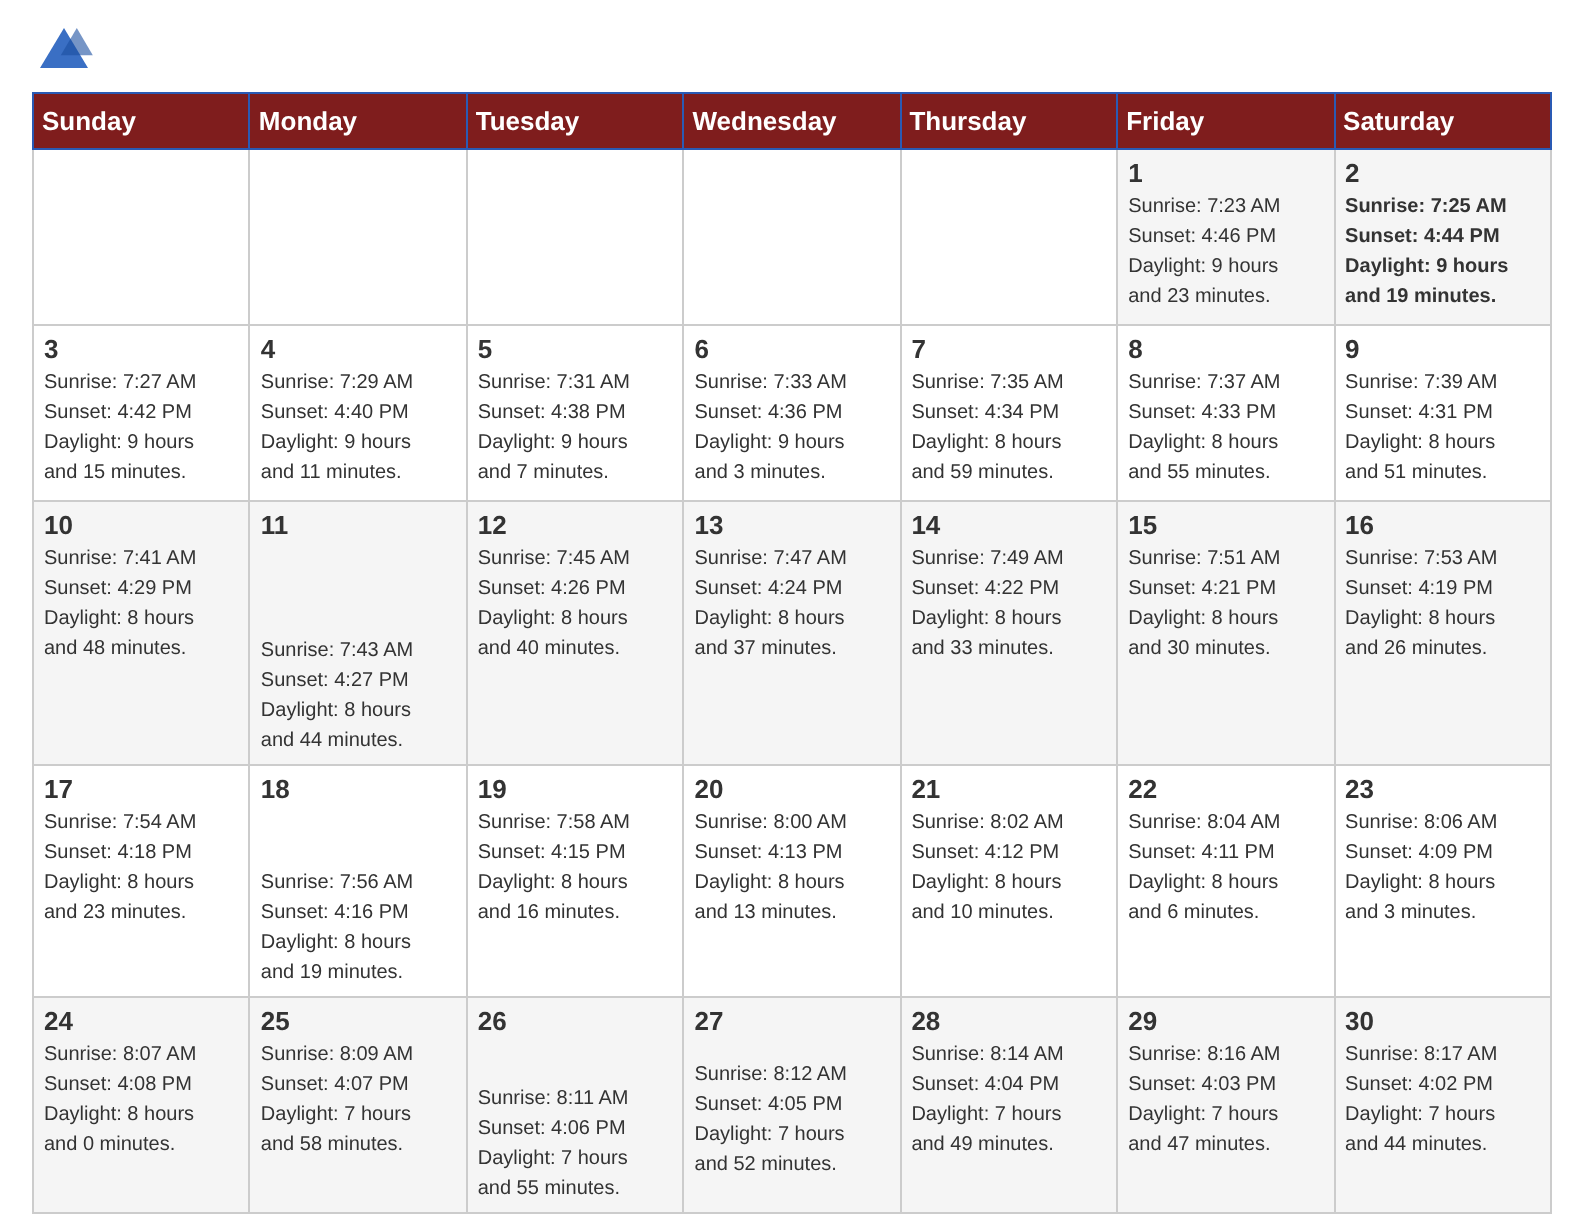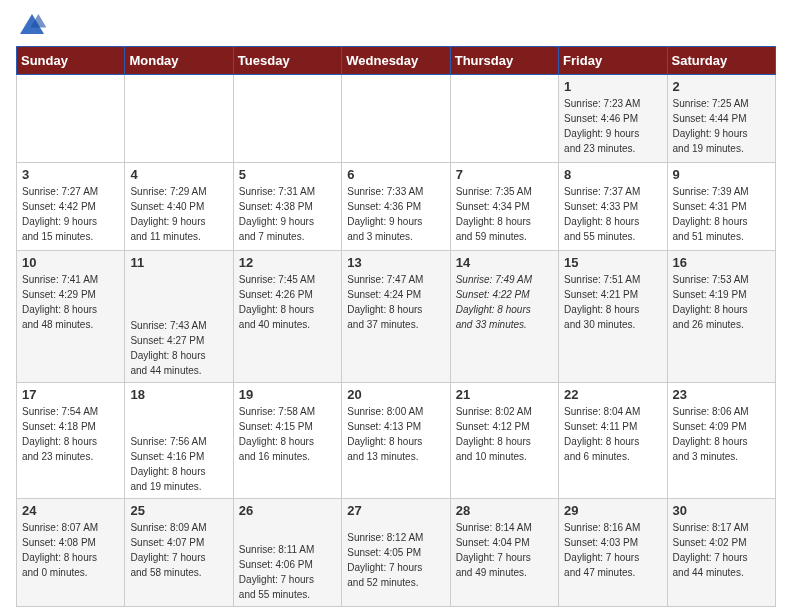--- a/index.html
+++ b/index.html
@@ -126,21 +126,21 @@
         <td class="empty-cell"></td>
         <td>
           <span class="day-num">1</span>
           <div class="day-info" style="white-space: pre-line;">Sunrise: 7:23 AM
 Sunset: 4:46 PM
 Daylight: 9 hours
 and 23 minutes.</div>
         </td>
         <td>
           <span class="day-num">2</span>
-          <div class="day-info" style="white-space: pre-line;">Sunrise: 7:25 AM
+          <div class="day-info" style="white-space: pre-line; font-weight: bold;">Sunrise: 7:25 AM
 Sunset: 4:44 PM
 Daylight: 9 hours
 and 19 minutes.</div>
         </td>
       </tr>
       <tr>
         <td>
           <span class="day-num">3</span>
           <div class="day-info" style="white-space: pre-line;">Sunrise: 7:27 AM
 Sunset: 4:42 PM
@@ -214,21 +214,21 @@
         </td>
         <td>
           <span class="day-num">13</span>
           <div class="day-info" style="white-space: pre-line;">Sunrise: 7:47 AM
 Sunset: 4:24 PM
 Daylight: 8 hours
 and 37 minutes.</div>
         </td>
         <td>
           <span class="day-num">14</span>
-          <div class="day-info" style="white-space: pre-line; font-style: italic;">Sunrise: 7:49 AM
+          <div class="day-info" style="white-space: pre-line;">Sunrise: 7:49 AM
 Sunset: 4:22 PM
 Daylight: 8 hours
 and 33 minutes.</div>
         </td>
         <td>
           <span class="day-num">15</span>
           <div class="day-info" style="white-space: pre-line;">Sunrise: 7:51 AM
 Sunset: 4:21 PM
 Daylight: 8 hours
 and 30 minutes.</div>

